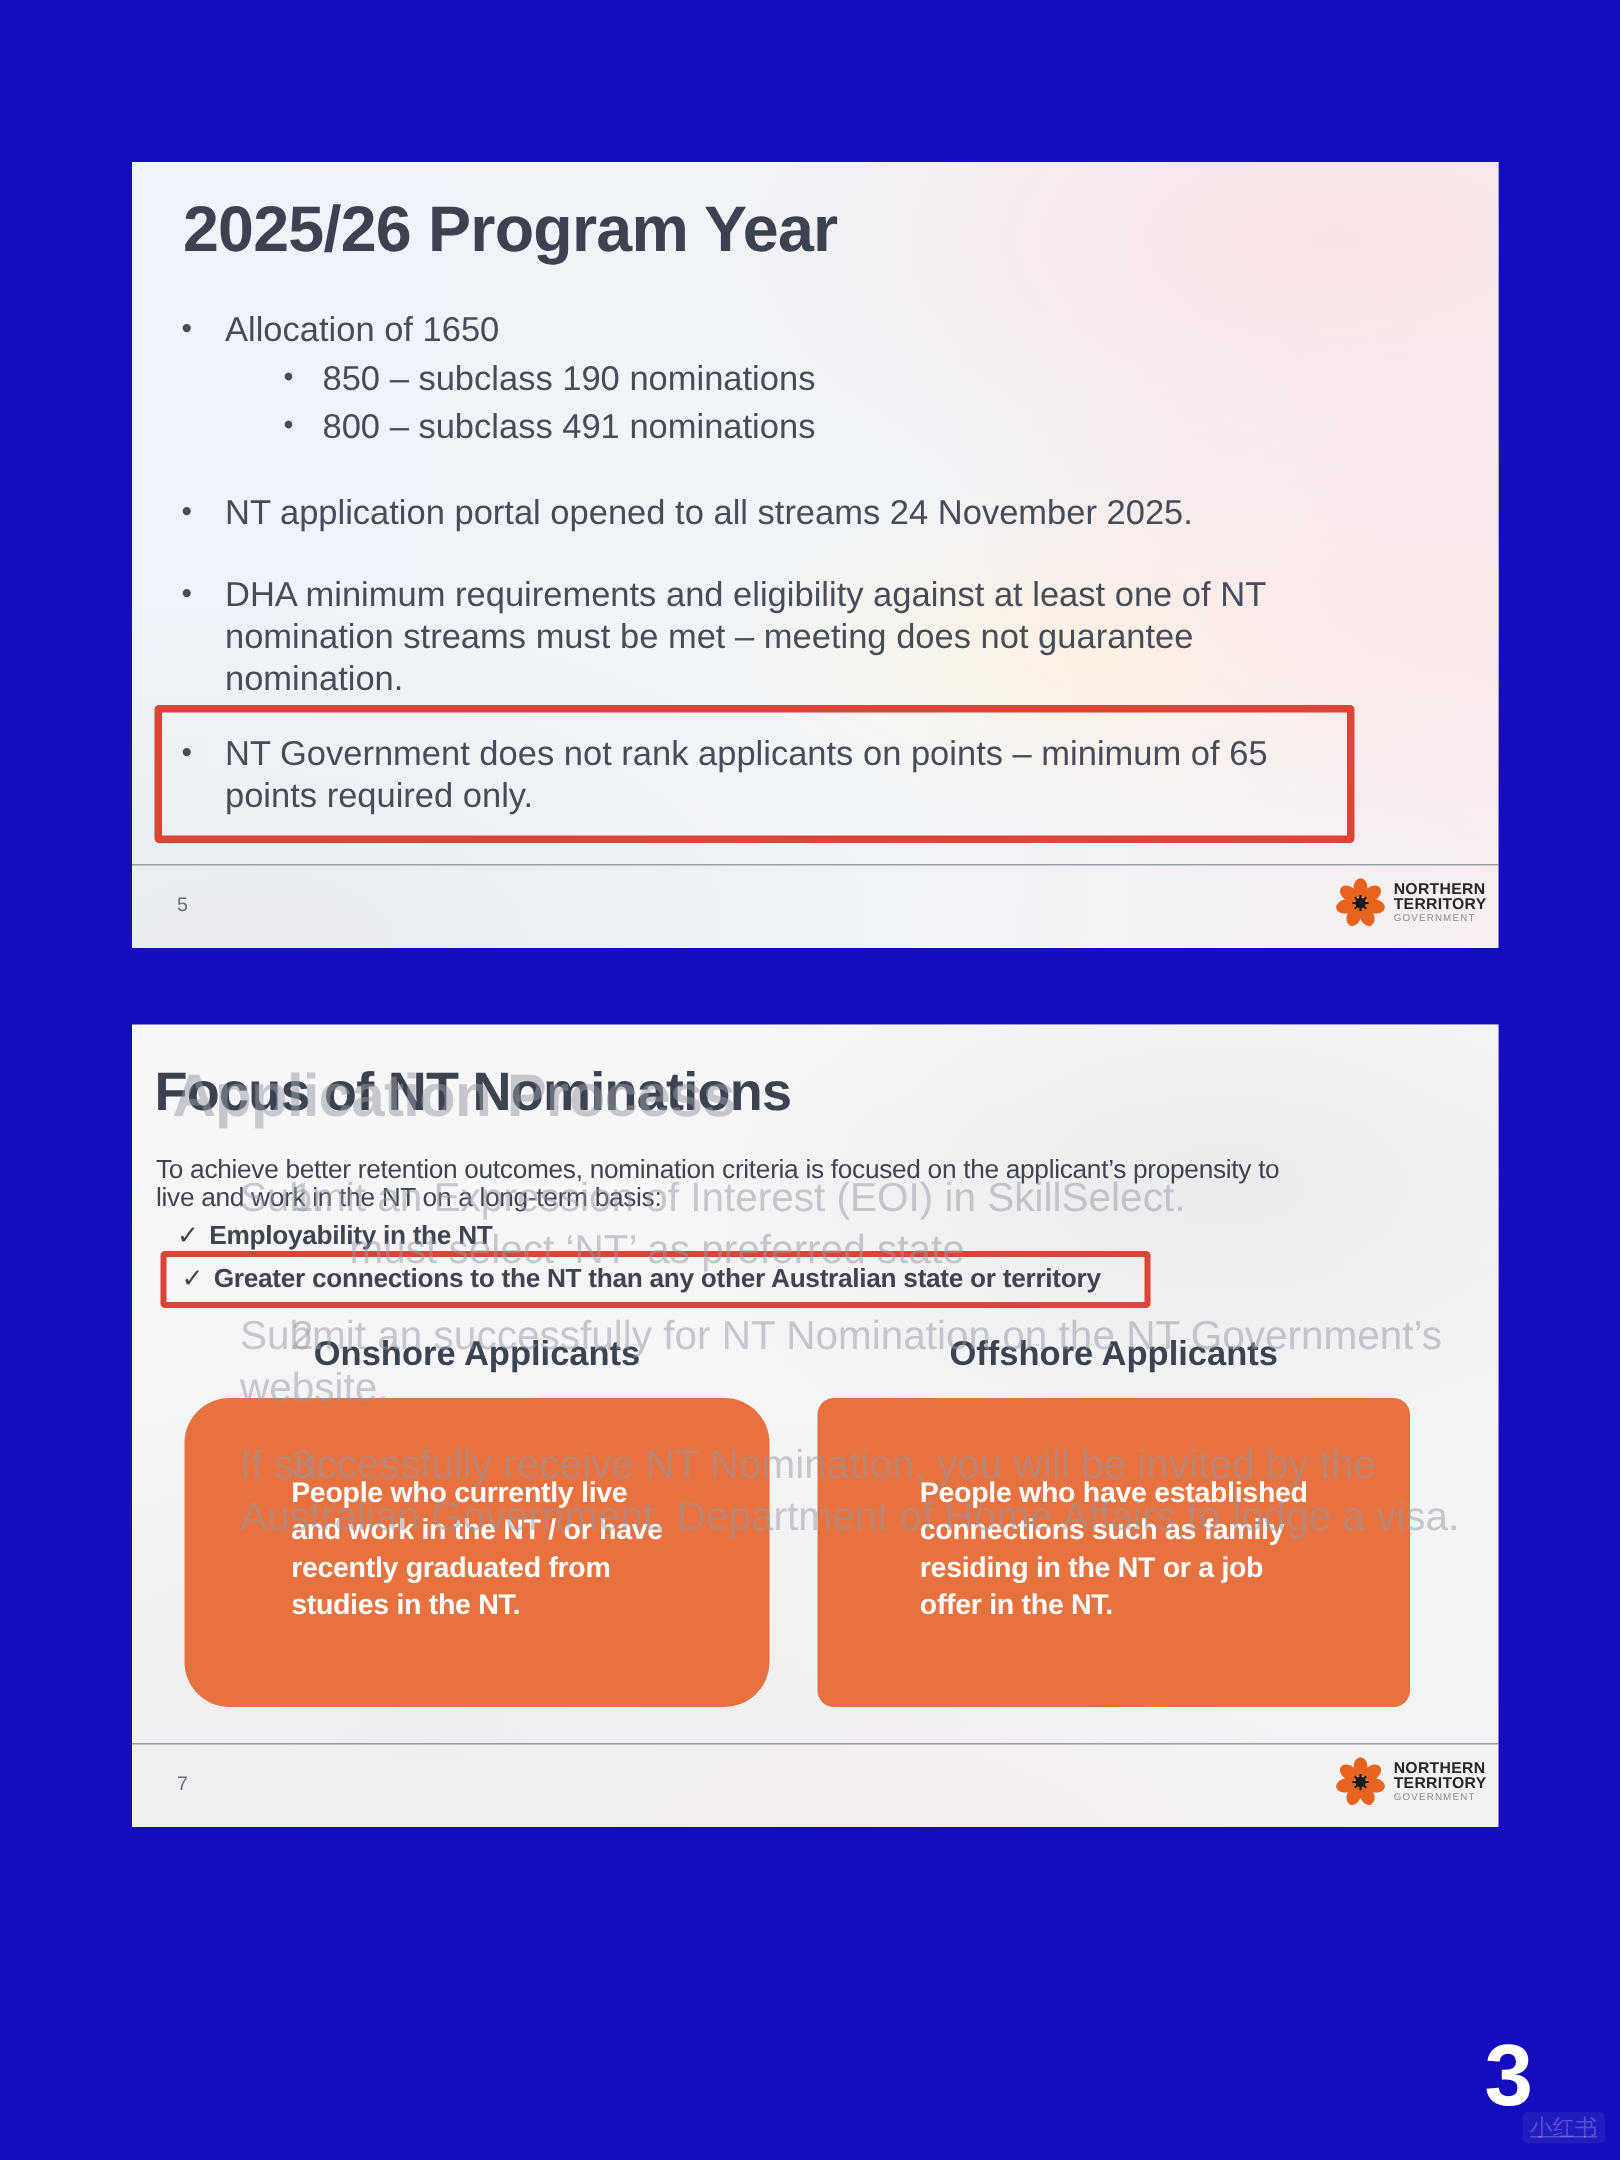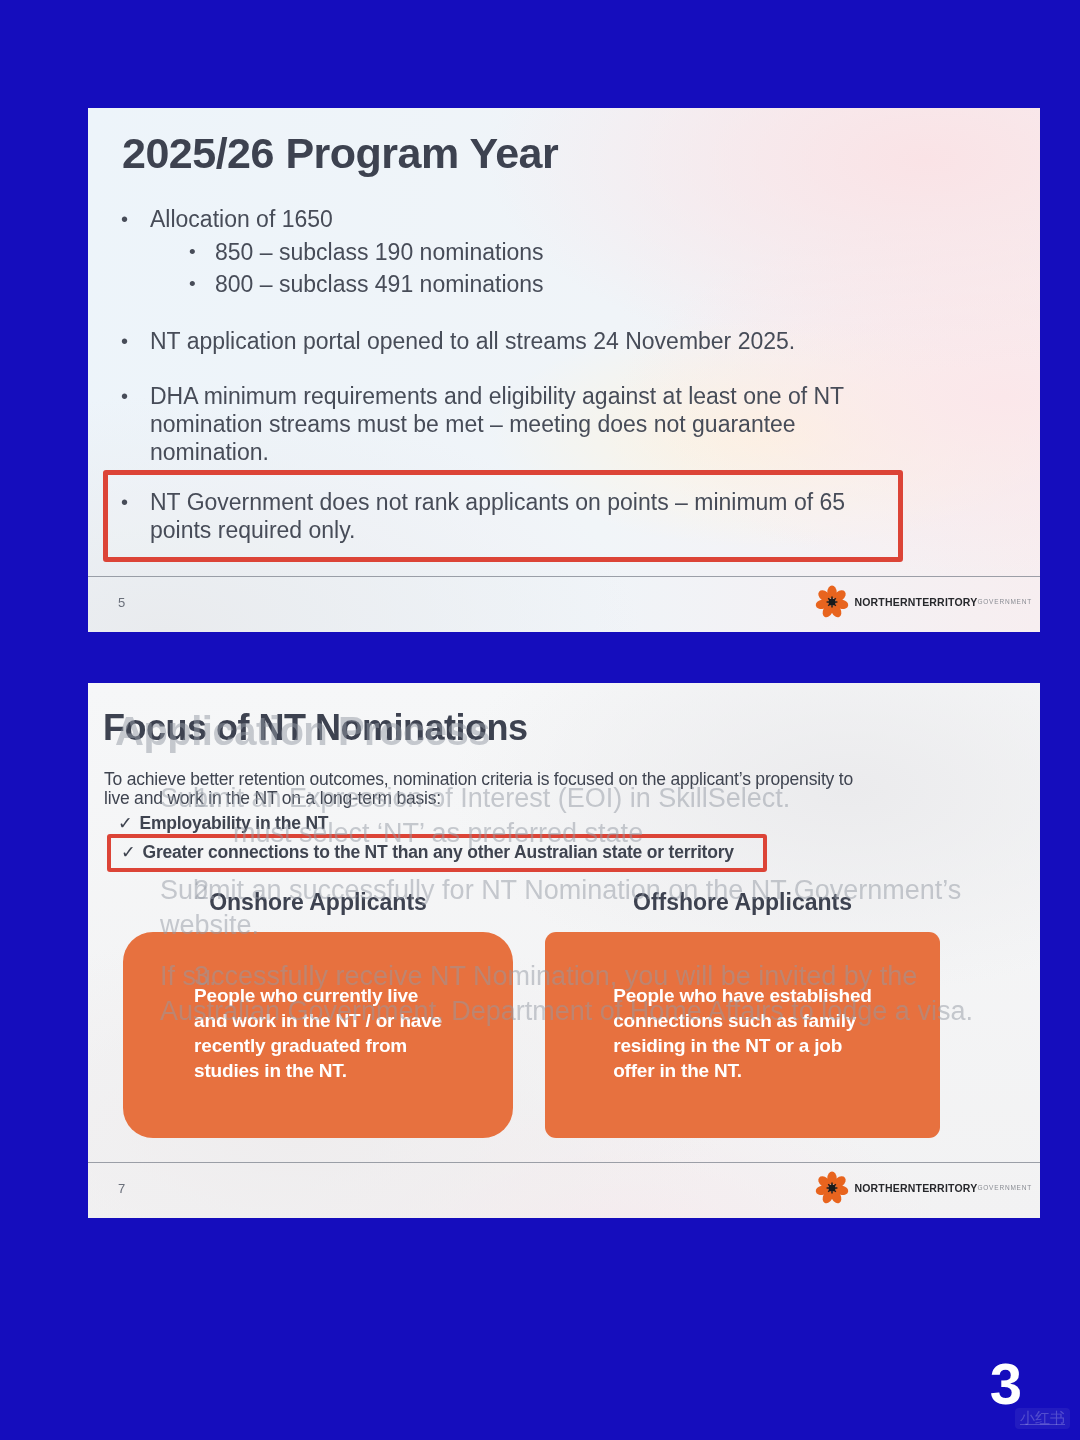--- a/index.html
+++ b/index.html
@@ -2,21 +2,21 @@
 <html><head>
 <meta charset="utf-8">
 <style>
   html,body{margin:0;padding:0;}
   body{
     width:1080px;height:1440px;position:relative;overflow:hidden;
     background:#150dbd;
     font-family:"Liberation Sans", sans-serif;
     -webkit-font-smoothing:antialiased;
   }
-  .slide{position:absolute;left:88px;width:911px;overflow:hidden;padding-left:41px;}
+  .slide{position:absolute;left:88px;width:911px;overflow:hidden;}
   
   .slide1{
     top:108px;height:524px;
     background:
       radial-gradient(46% 40% at 88% 10%, #fae3e6 0%, rgba(250,227,230,0) 100%),
       radial-gradient(40% 35% at 96% 55%, #fbe7ea 0%, rgba(251,231,234,0) 100%),
       radial-gradient(30% 22% at 72% 62%, #fdf4e0 0%, rgba(253,244,224,0) 100%),
       radial-gradient(50% 45% at 8% 100%, #e9ebee 0%, rgba(233,235,238,0) 100%),
       linear-gradient(95deg,#edf4fa 0%,#f0f4f8 55%,#f7eef0 100%);
   }
@@ -34,21 +34,21 @@
     border:5px solid #dc4437;border-radius:3px;background:rgba(255,255,255,0.12);
   }
   .redbox1 .bullet-row{left:42px;top:13px;width:732px;}
   
   .slide-footer{
     position:absolute;left:0;right:0;bottom:0;height:55px;
     border-top:1px solid rgba(125,131,141,0.75);
   }
   .pageno{position:absolute;left:30px;top:18px;font-size:13px;color:#6a6f7a;}
   .logo{position:absolute;right:8px;top:7px;display:flex;align-items:center;gap:4px;}
-  .logo-text{display:flex;flex-direction:row;}
+  .logo-text{display:flex;flex-direction:column;}
   .logo-l1,.logo-l2{font-size:10.5px;font-weight:700;color:#26272b;line-height:10px;letter-spacing:0.2px;}
   .logo-l3{font-size:6.5px;color:#8a8d94;letter-spacing:0.8px;margin-top:1px;}
   
   .slide2{
     top:683px;height:535px;
     background:
       radial-gradient(42% 38% at 80% 20%, #ebebed 0%, rgba(235,235,237,0) 100%),
       radial-gradient(45% 40% at 22% 85%, #efedee 0%, rgba(239,237,238,0) 100%),
       radial-gradient(35% 30% at 55% 105%, #f6ebee 0%, rgba(246,235,238,0) 100%),
       linear-gradient(180deg,#f6f7f8 0%,#f2f2f3 100%);

